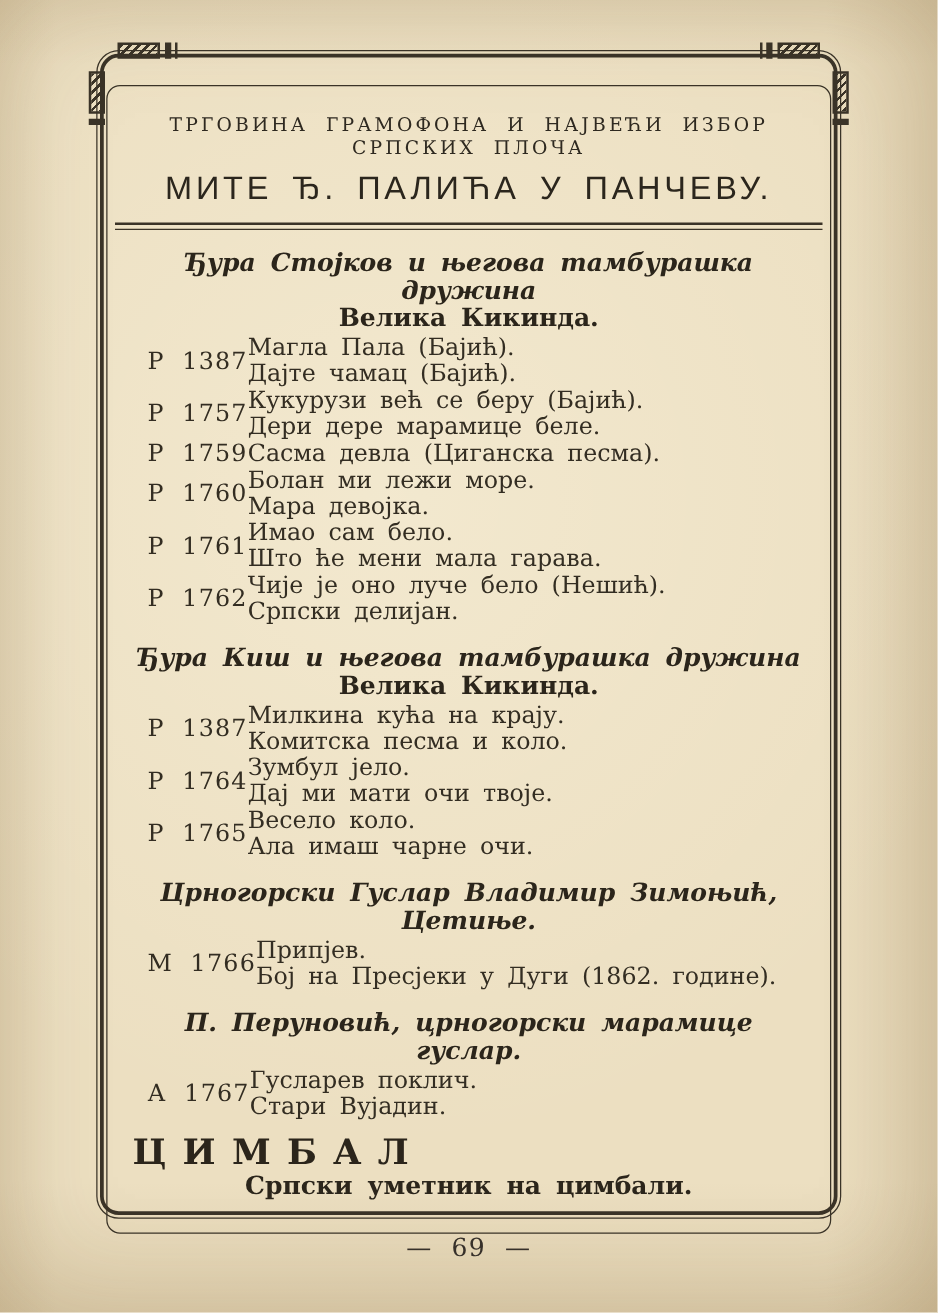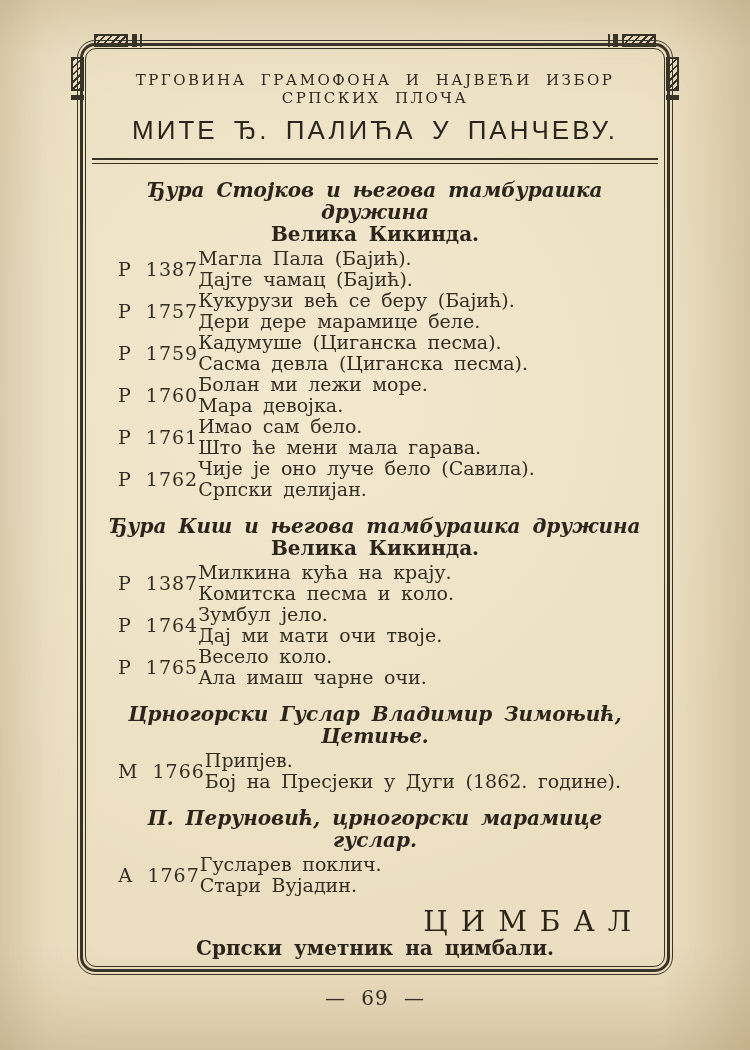--- a/index.html
+++ b/index.html
@@ -34,20 +34,21 @@
     box-sizing:border-box;width:100%;height:100%;
     border:3px solid var(--line);
     border-radius:15px;
     padding:2px;
   }
   .frame-in{
     position:relative;box-sizing:border-box;width:100%;height:100%;
     border:1.5px solid var(--line);
     border-radius:11px;
     overflow:hidden;
+    margin-top:20px;
   }
   
   .orn{position:absolute;box-sizing:border-box;background:
       repeating-linear-gradient(135deg, var(--line) 0 2px, rgba(0,0,0,0) 2px 5px);
       border:2px solid var(--line);}
   .orn-h{width:34px;height:13px;top:-7px;}
   .orn-v{width:13px;height:34px;left:-7px;top:16px;}
   .orn-v.right{left:auto;right:-7px;}
   .bar{position:absolute;top:-7px;width:5px;height:13px;background:var(--line);}
   .bar.thin{width:2px;}
@@ -73,21 +74,21 @@
     border-top:2px solid var(--line);
     border-bottom:1.5px solid var(--line);
   }
   .sections{padding:0 14px;}
   .section-title{
     text-align:center;font-weight:bold;font-size:20px;line-height:22px;
     word-spacing:5px;color:#2b251b;
   }
   .section-title.first-line{margin-top:15px;font-style:italic;}
   .big-title{
-    text-align:right;font-weight:normal;font-size:28px;line-height:30px;
+    text-align:left;font-weight:bold;font-size:28px;line-height:30px;
     letter-spacing:13px;margin-top:11px;color:#2b251b;
   }
   .entries{margin-top:3px;}
   .entry{display:flex;align-items:center;margin:0 0 0 12px;}
   .cat{
     flex:0 0 72px;font-size:19px;letter-spacing:1px;word-spacing:7px;
     white-space:nowrap;
   }
   .lines{flex:1;}
   .line{font-size:19px;line-height:21px;word-spacing:4.5px;white-space:nowrap;}
@@ -138,42 +139,41 @@
                   <div class="entry">
                     <div class="cat">Р 1757</div>
                     <div class="lines">
                       <div class="line">Кукурузи већ се беру (Бајић).</div>
                       <div class="line">Дери дере марамице беле.</div>
                     </div>
                   </div>
                   <div class="entry">
                     <div class="cat">Р 1759</div>
                     <div class="lines">
-                      <div class="line">Кадумуше (Циганска песма).</div>
                       <div class="line">Сасма девла (Циганска песма).</div>
                     </div>
                   </div>
                   <div class="entry">
                     <div class="cat">Р 1760</div>
                     <div class="lines">
                       <div class="line">Болан ми лежи море.</div>
                       <div class="line">Мара девојка.</div>
                     </div>
                   </div>
                   <div class="entry">
                     <div class="cat">Р 1761</div>
                     <div class="lines">
                       <div class="line">Имао сам бело.</div>
                       <div class="line">Што ће мени мала гарава.</div>
                     </div>
                   </div>
                   <div class="entry">
                     <div class="cat">Р 1762</div>
                     <div class="lines">
-                      <div class="line">Чије је оно луче бело (Савила).</div>
+                      <div class="line">Чије је оно луче бело (Нешић).</div>
                       <div class="line">Српски делијан.</div>
                     </div>
                   </div>
                 </div>
               </div>
               <div class="section">
                 <div class="section-title first-line">Ђура Киш и његова тамбурашка дружина</div>
                 <div class="section-title">Велика Кикинда.</div>
                 <div class="entries">
                   <div class="entry">

